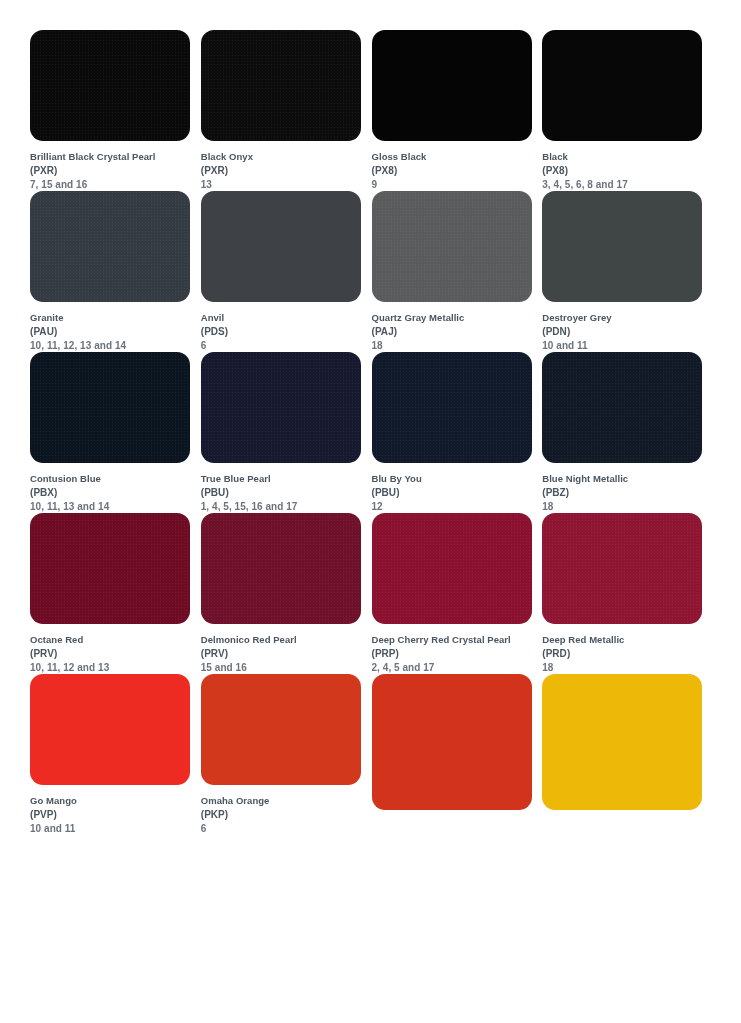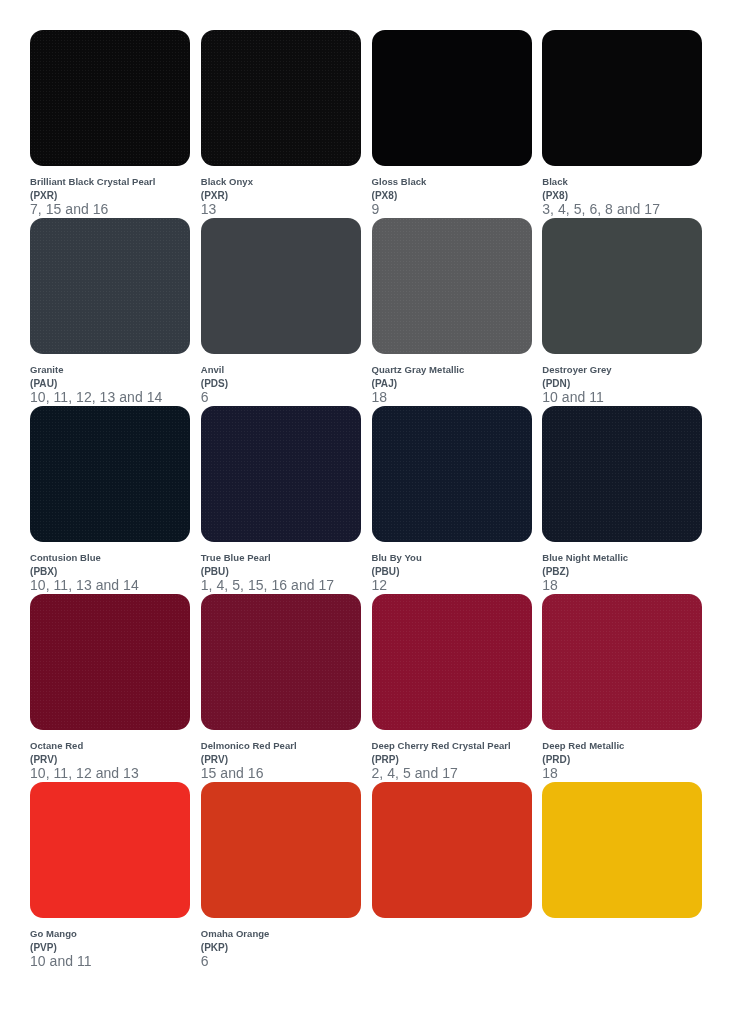--- a/index.html
+++ b/index.html
@@ -19,21 +19,21 @@
     box-sizing: border-box;
     width: 741px;
     height: 1023px;
     padding: 30px 30px 0 30px;
     display: flex;
     flex-direction: column;
   }
   .swatch-row {
     display: flex;
     flex-direction: row;
-    height: 188px;
+    height: 161px;
     flex: 0 0 auto;
   }
   .swatch-cell {
     width: 173px;
     margin-right: 2px;
     display: flex;
     flex-direction: column;
   }
   .swatch-cell:last-child {
     margin-right: 0;
@@ -75,22 +75,22 @@
     color: #4a5560;
     white-space: nowrap;
   }
   .swatch-code {
     font-size: 10px;
     font-weight: bold;
     letter-spacing: 0.05px;
     color: #4a5560;
   }
   .swatch-refs {
-    font-size: 14px;
-    font-weight: normal;
+    font-size: 10px;
+    font-weight: bold;
     letter-spacing: 0.05px;
     color: #6b737c;
     margin-top: 0.5px;
   }
 </style>
 </head>
 <body>
 
 <div id="swatch-sheet" style="background: rgb(255, 255, 255);">
     <div class="swatch-row">

